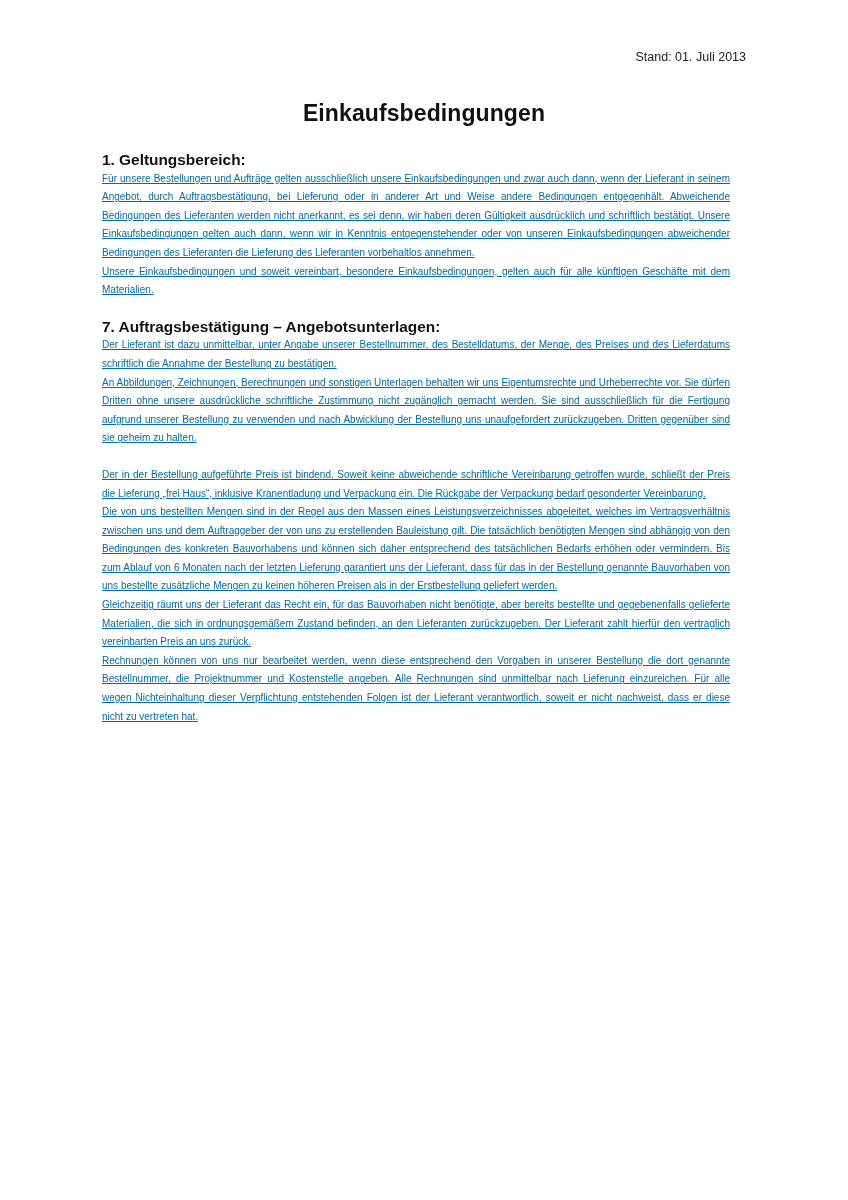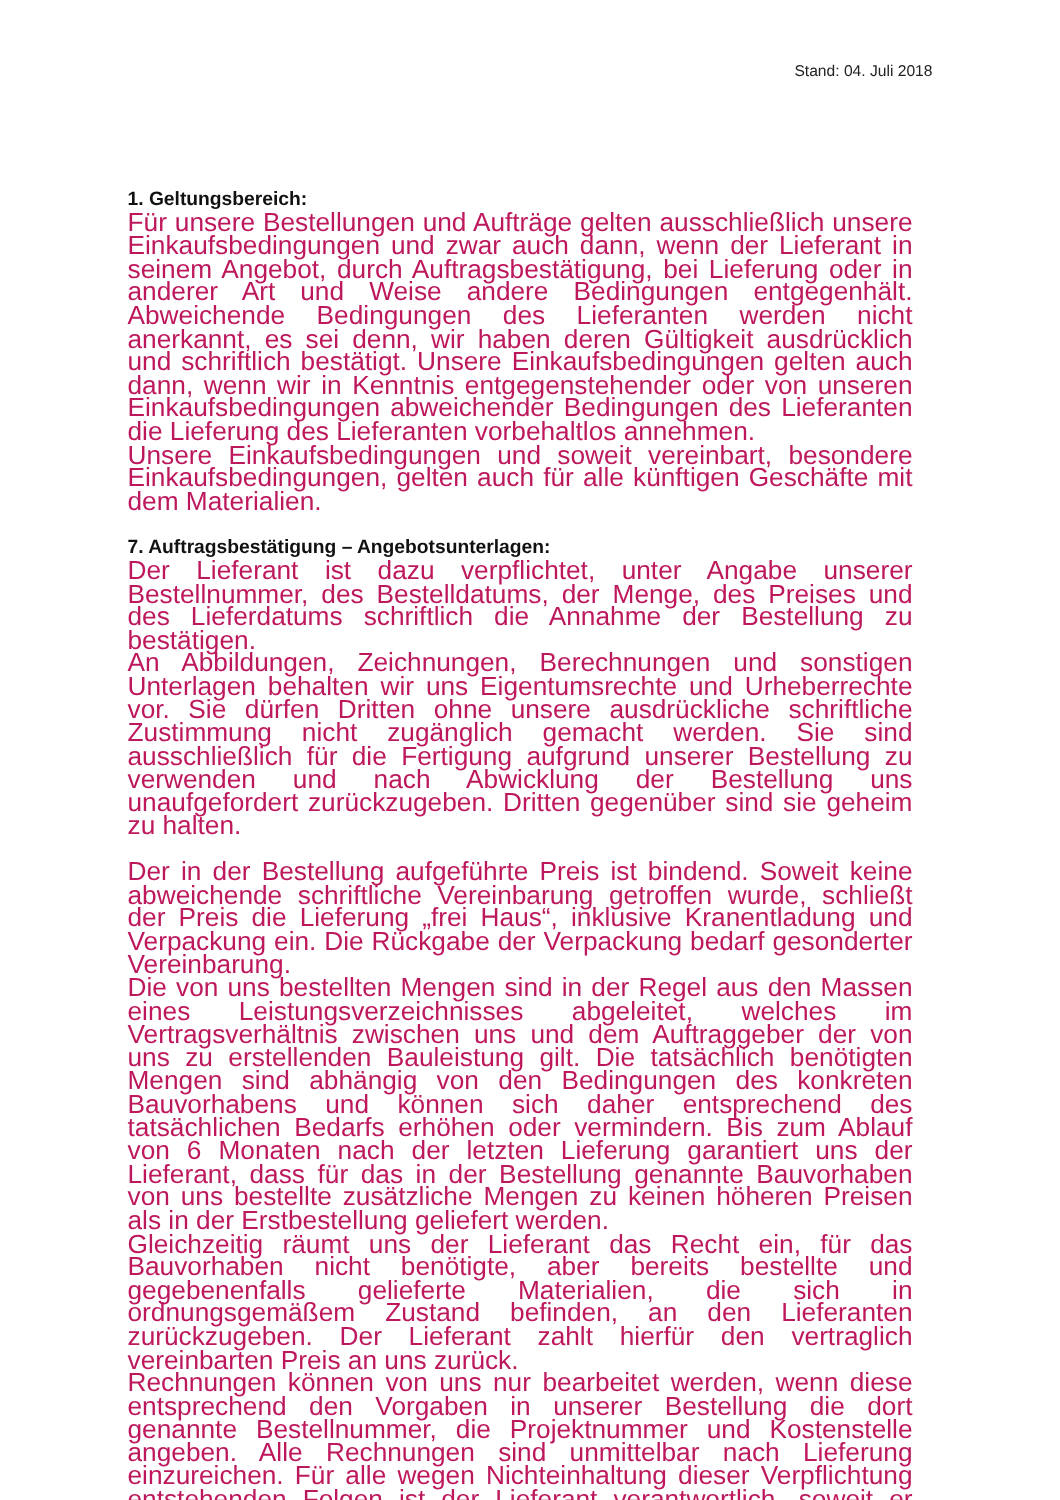--- a/index.html
+++ b/index.html
@@ -20,41 +20,43 @@
   }
   .content {
     position: absolute; left: 102px; top: 151px; width: 644px;
   }
   .section { margin: 0 16px 18px 0; }
   .section h2 {
     margin: 0; font-size: 15.4px; font-weight: bold; line-height: 18.6px;
     color: #111;
   }
   .section p {
-    margin: 0; font-size: 21px; line-height: 18.6px; text-align: justify;
-    color: #be185d;
+    margin: 0; font-size: 10px; line-height: 18.6px; text-align: justify;
+    color: #0369a1;
+    text-decoration: underline;
   }
   #sec3 { margin-top: 0; }
 </style>
 </head>
 <body>
 
 <div class="page">
-  <div class="stand">Stand: 04. Juli 2018</div>
+  <div class="stand">Stand: 01. Juli 2013</div>
+  <h1 class="title" style="margin:0;">Einkaufsbedingungen</h1>
 
   <div class="content">
     <div class="section" id="sec1">
       <h2>1. Geltungsbereich:</h2>
       <p>Für unsere Bestellungen und Aufträge gelten ausschließlich unsere Einkaufsbedingungen und zwar auch dann, wenn der Lieferant in seinem Angebot, durch Auftragsbestätigung, bei Lieferung oder in anderer Art und Weise andere Bedingungen entgegenhält. Abweichende Bedingungen des Lieferanten werden nicht anerkannt, es sei denn, wir haben deren Gültigkeit ausdrücklich und schriftlich bestätigt. Unsere Einkaufsbedingungen gelten auch dann, wenn wir in Kenntnis entgegenstehender oder von unseren Einkaufsbedingungen abweichender Bedingungen des Lieferanten die Lieferung des Lieferanten vorbehaltlos annehmen.</p>
       <p>Unsere Einkaufsbedingungen und soweit vereinbart, besondere Einkaufsbedingungen, gelten auch für alle künftigen Geschäfte mit dem Materialien.</p>
     </div>
 
     <div class="section" id="sec2">
       <h2>7. Auftragsbestätigung – Angebotsunterlagen:</h2>
-      <p>Der Lieferant ist dazu verpflichtet, unter Angabe unserer Bestellnummer, des Bestelldatums, der Menge, des Preises und des Lieferdatums schriftlich die Annahme der Bestellung zu bestätigen.</p>
+      <p>Der Lieferant ist dazu unmittelbar, unter Angabe unserer Bestellnummer, des Bestelldatums, der Menge, des Preises und des Lieferdatums schriftlich die Annahme der Bestellung zu bestätigen.</p>
       <p>An Abbildungen, Zeichnungen, Berechnungen und sonstigen Unterlagen behalten wir uns Eigentumsrechte und Urheberrechte vor. Sie dürfen Dritten ohne unsere ausdrückliche schriftliche Zustimmung nicht zugänglich gemacht werden. Sie sind ausschließlich für die Fertigung aufgrund unserer Bestellung zu verwenden und nach Abwicklung der Bestellung uns unaufgefordert zurückzugeben. Dritten gegenüber sind sie geheim zu halten.</p>
     </div>
 
     <div class="section" id="sec3">
       <p>Der in der Bestellung aufgeführte Preis ist bindend. Soweit keine abweichende schriftliche Vereinbarung getroffen wurde, schließt der Preis die Lieferung „frei Haus“, inklusive Kranentladung und Verpackung ein. Die Rückgabe der Verpackung bedarf gesonderter Vereinbarung.</p>
       <p>Die von uns bestellten Mengen sind in der Regel aus den Massen eines Leistungsverzeichnisses abgeleitet, welches im Vertragsverhältnis zwischen uns und dem Auftraggeber der von uns zu erstellenden Bauleistung gilt. Die tatsächlich benötigten Mengen sind abhängig von den Bedingungen des konkreten Bauvorhabens und können sich daher entsprechend des tatsächlichen Bedarfs erhöhen oder vermindern. Bis zum Ablauf von 6 Monaten nach der letzten Lieferung garantiert uns der Lieferant, dass für das in der Bestellung genannte Bauvorhaben von uns bestellte zusätzliche Mengen zu keinen höheren Preisen als in der Erstbestellung geliefert werden.</p>
       <p>Gleichzeitig räumt uns der Lieferant das Recht ein, für das Bauvorhaben nicht benötigte, aber bereits bestellte und gegebenenfalls gelieferte Materialien, die sich in ordnungsgemäßem Zustand befinden, an den Lieferanten zurückzugeben. Der Lieferant zahlt hierfür den vertraglich vereinbarten Preis an uns zurück.</p>
       <p>Rechnungen können von uns nur bearbeitet werden, wenn diese entsprechend den Vorgaben in unserer Bestellung die dort genannte Bestellnummer, die Projektnummer und Kostenstelle angeben. Alle Rechnungen sind unmittelbar nach Lieferung einzureichen. Für alle wegen Nichteinhaltung dieser Verpflichtung entstehenden Folgen ist der Lieferant verantwortlich, soweit er nicht nachweist, dass er diese nicht zu vertreten hat.</p>
     </div>
   </div>

